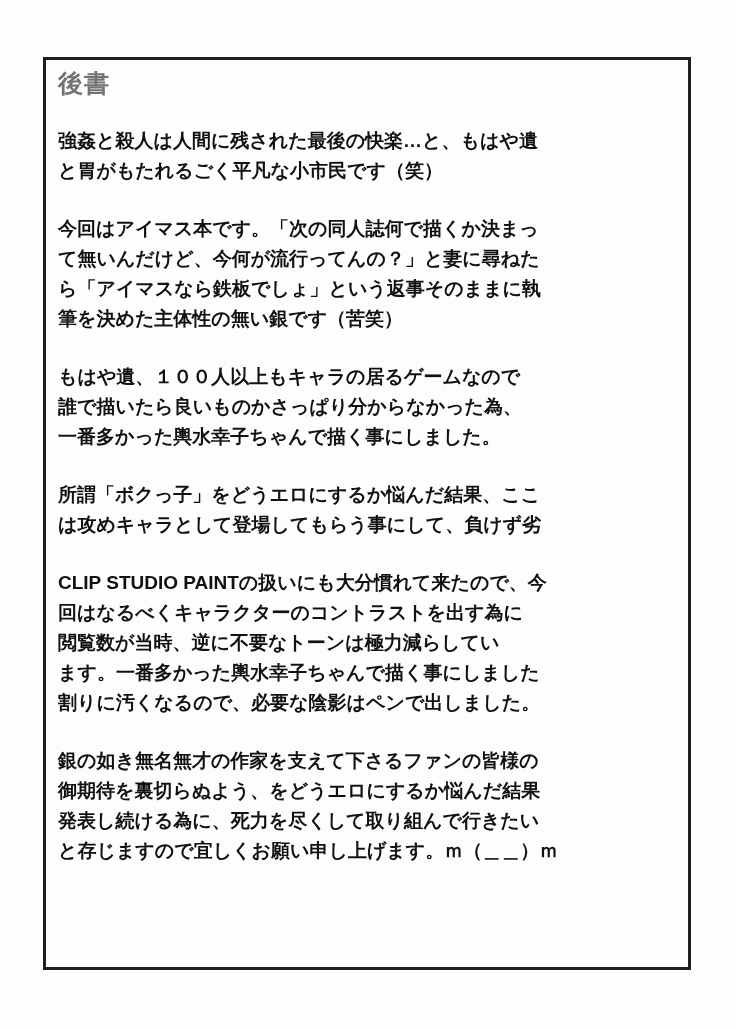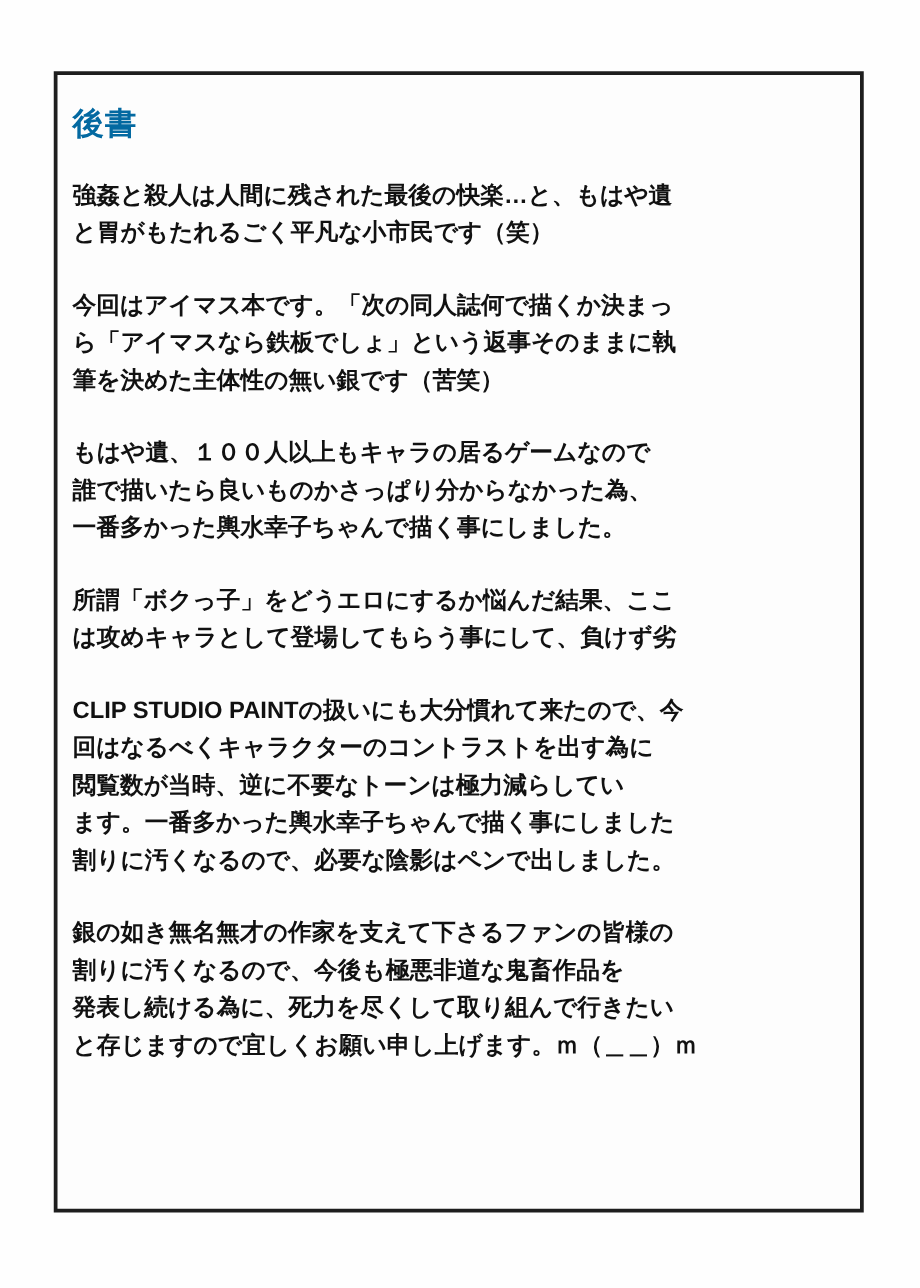--- a/index.html
+++ b/index.html
@@ -21,25 +21,25 @@
     top: 57px;
     width: 648px;
     height: 913px;
     box-sizing: border-box;
     border: 3px solid #1e1e1e;
     background: #fdfdfd;
     padding: 8px 5px 8px 12px;
     overflow: hidden;
   }
   .title {
-    margin: 16px 0 28px 0;
+    margin: 0 0 28px 0;
     font-size: 25px;
     line-height: 30px;
     font-weight: bold;
-    color: #0369a1;
+    color: #737373;
     letter-spacing: 1px;
   }
   .afterword-body p {
     margin: 0 0 28px 0;
   }
   .afterword-body p:last-child {
     margin-bottom: 0;
   }
   .line {
     display: block;
@@ -57,20 +57,21 @@
 <div class="canvas">
   <div class="frame">
     <h1 class="title">後書</h1>
     <div class="afterword-body">
         <p>
           <span class="line">強姦と殺人は人間に残された最後の快楽…と、もはや遺</span>
           <span class="line">と胃がもたれるごく平凡な小市民です（笑）</span>
         </p>
         <p>
           <span class="line">今回はアイマス本です。「次の同人誌何で描くか決まっ</span>
+          <span class="line">て無いんだけど、今何が流行ってんの？」と妻に尋ねた</span>
           <span class="line">ら「アイマスなら鉄板でしょ」という返事そのままに執</span>
           <span class="line">筆を決めた主体性の無い銀です（苦笑）</span>
         </p>
         <p>
           <span class="line">もはや遺、１００人以上もキャラの居るゲームなので</span>
           <span class="line">誰で描いたら良いものかさっぱり分からなかった為、</span>
           <span class="line">一番多かった輿水幸子ちゃんで描く事にしました。</span>
         </p>
         <p>
           <span class="line">所謂「ボクっ子」をどうエロにするか悩んだ結果、ここ</span>
@@ -78,19 +79,19 @@
         </p>
         <p>
           <span class="line">CLIP STUDIO PAINTの扱いにも大分慣れて来たので、今</span>
           <span class="line">回はなるべくキャラクターのコントラストを出す為に</span>
           <span class="line">閲覧数が当時、逆に不要なトーンは極力減らしてい</span>
           <span class="line">ます。一番多かった輿水幸子ちゃんで描く事にしました</span>
           <span class="line">割りに汚くなるので、必要な陰影はペンで出しました。</span>
         </p>
         <p>
           <span class="line">銀の如き無名無才の作家を支えて下さるファンの皆様の</span>
-          <span class="line">割りに汚くなるので、今後も極悪非道な鬼畜作品を</span>
+          <span class="line">御期待を裏切らぬよう、をどうエロにするか悩んだ結果</span>
           <span class="line">発表し続ける為に、死力を尽くして取り組んで行きたい</span>
           <span class="line">と存じますので宜しくお願い申し上げます。ｍ（＿＿）ｍ</span>
         </p>
       </div>
   </div>
 </div>
 
 </body></html>

